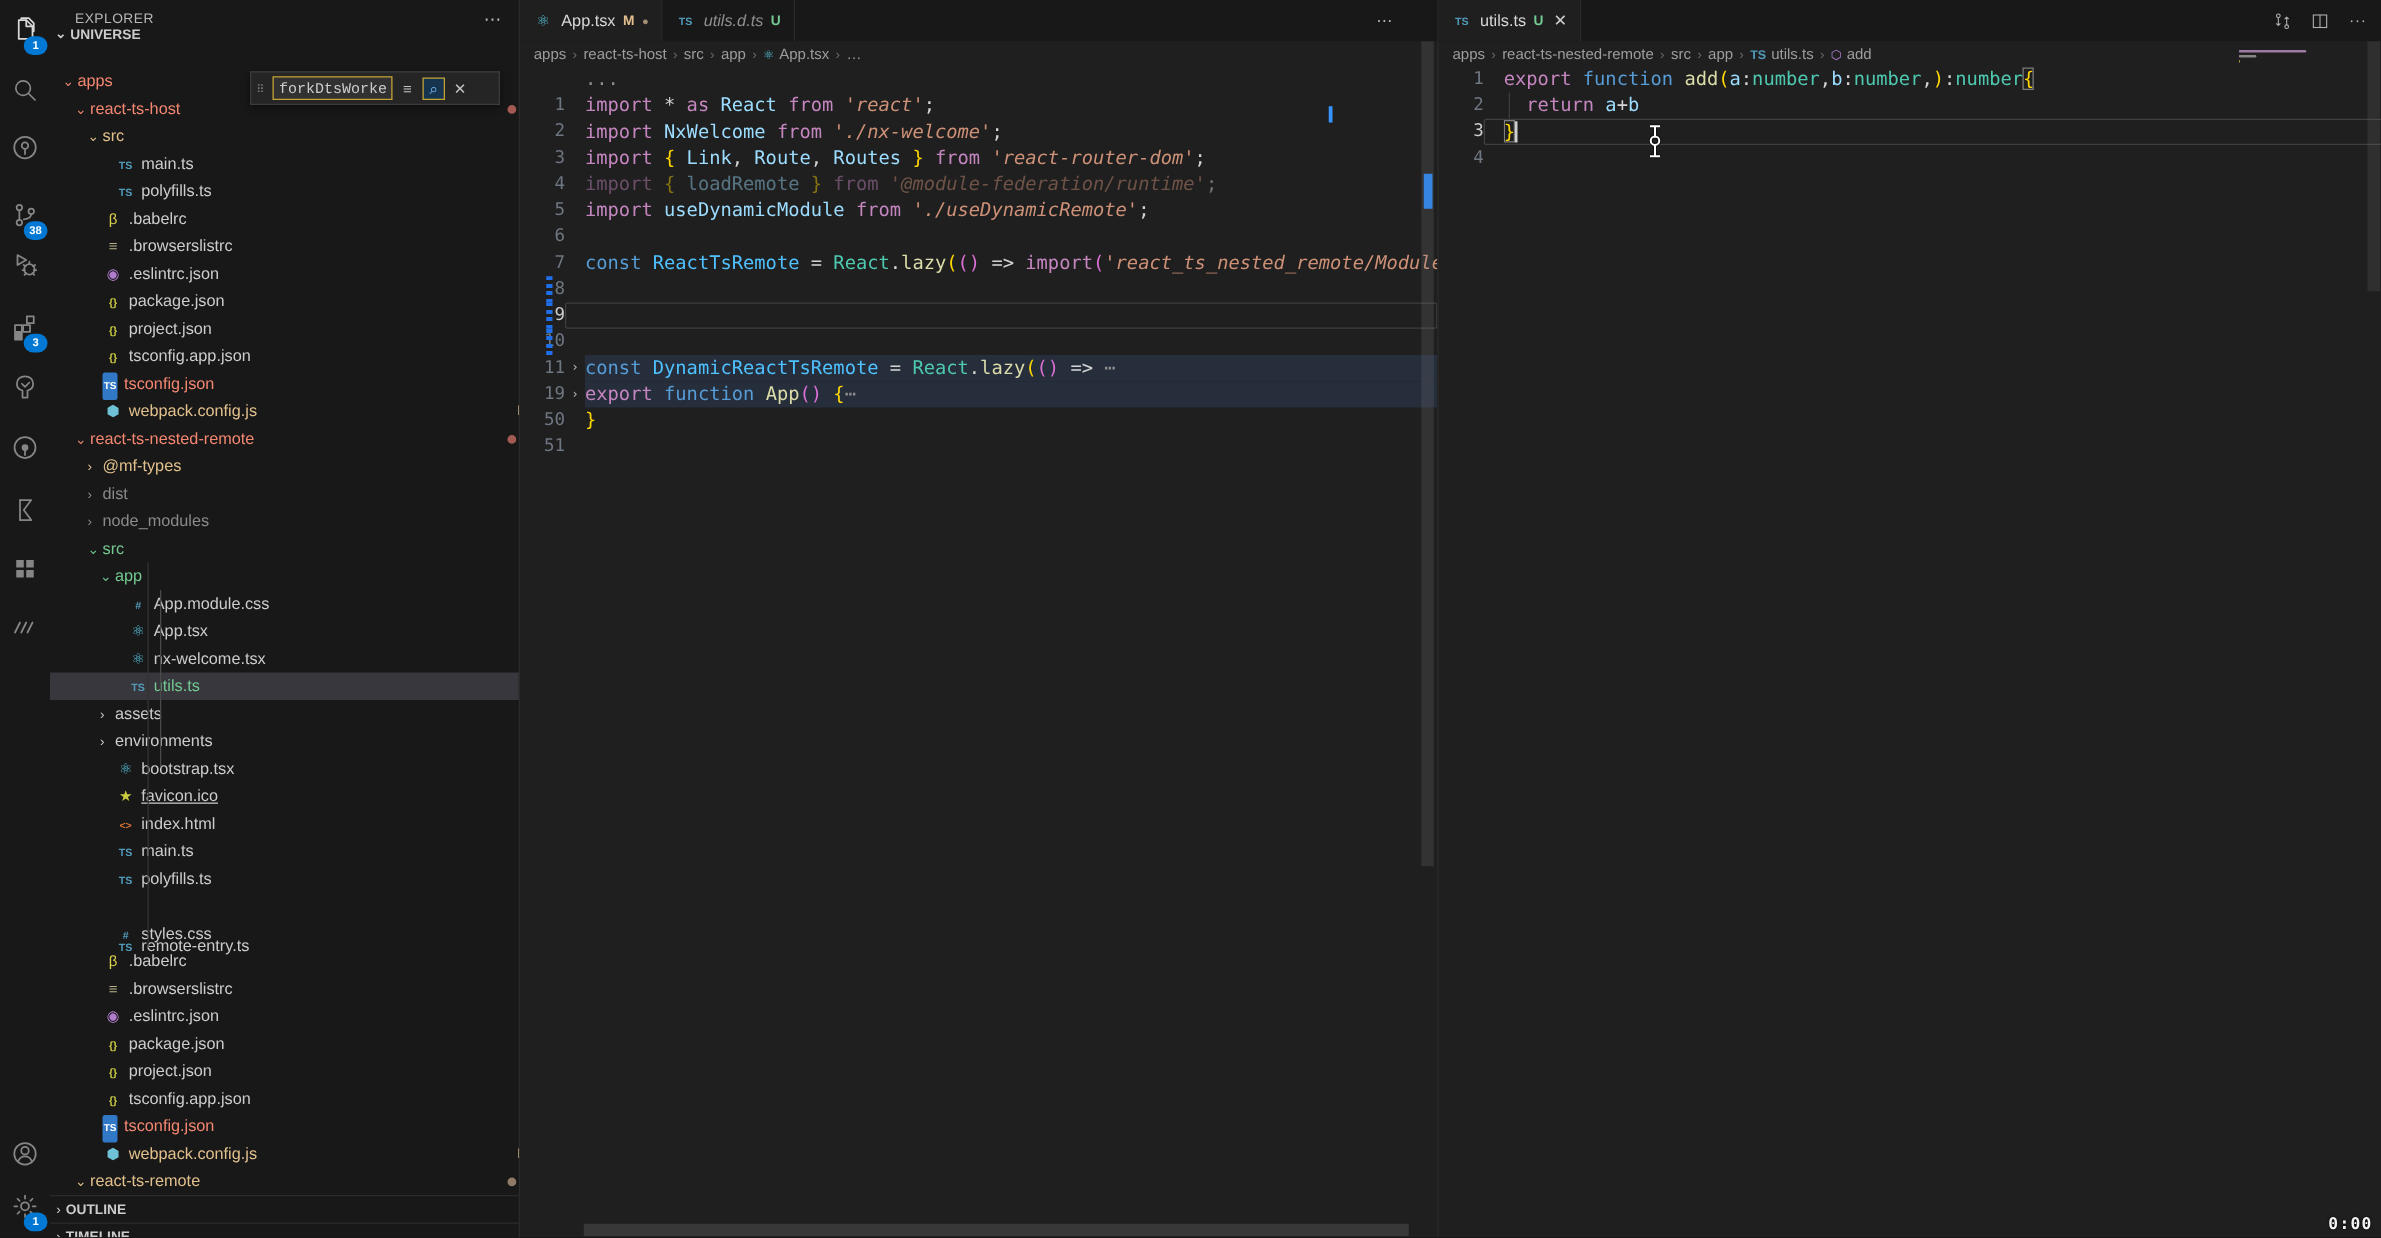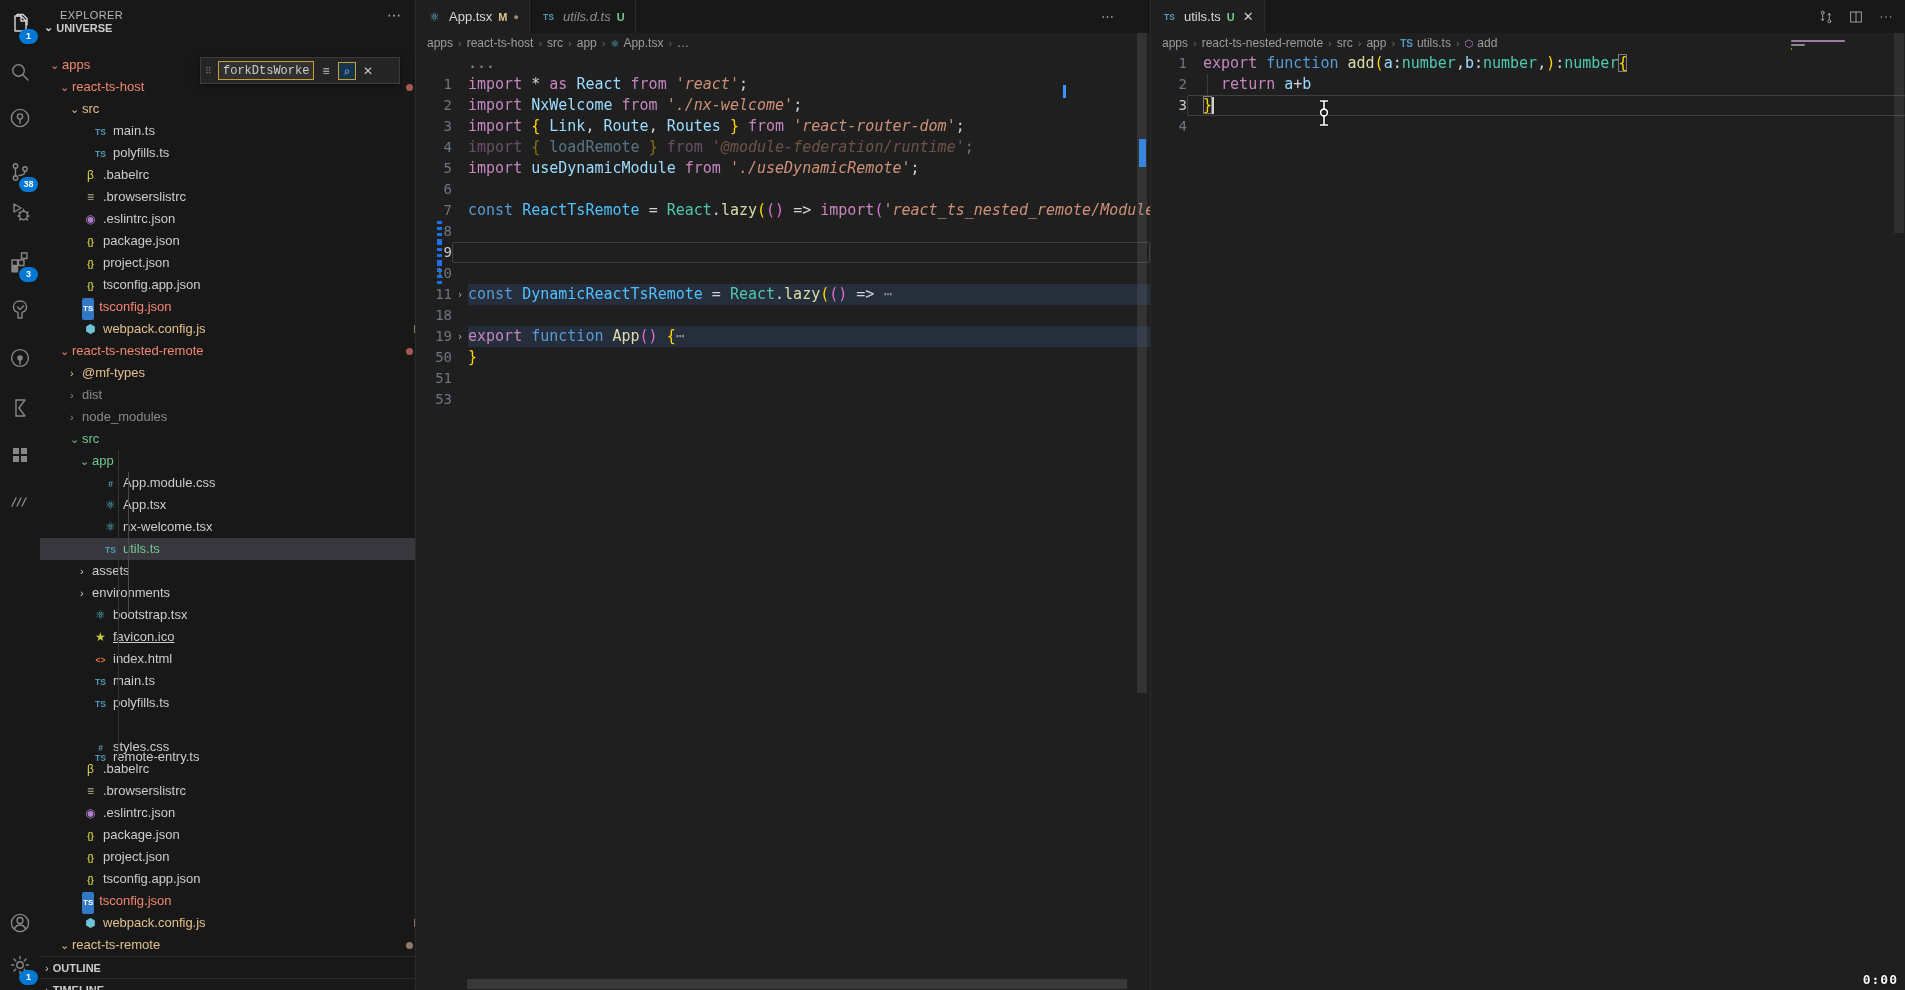--- a/index.html
+++ b/index.html
@@ -277,25 +277,23 @@
         <div class="cl"><span class="num">2</span><span class="deco"></span><span class="body"><span class="kw">import </span><span class="var">NxWelcome </span><span class="kw">from </span><span class="str">'./nx-welcome'</span><span class="pun">;</span></span></div>
         <div class="cl"><span class="num">3</span><span class="deco"></span><span class="body"><span class="kw">import </span><span class="brace">{ </span><span class="var">Link</span><span class="pun">, </span><span class="var">Route</span><span class="pun">, </span><span class="var">Routes </span><span class="brace">} </span><span class="kw">from </span><span class="str">'react-router-dom'</span><span class="pun">;</span></span></div>
         <div class="cl"><span class="num">4</span><span class="deco"></span><span class="body dim"><span class="kw">import </span><span class="brace">{ </span><span class="var">loadRemote </span><span class="brace">} </span><span class="kw">from </span><span class="str">'@module-federation/runtime'</span><span class="pun">;</span></span></div>
         <div class="cl"><span class="num">5</span><span class="deco"></span><span class="body"><span class="kw">import </span><span class="var">useDynamicModule </span><span class="kw">from </span><span class="str">'./useDynamicRemote'</span><span class="pun">;</span></span></div>
         <div class="cl"><span class="num">6</span><span class="deco"></span><span class="body"></span></div>
         <div class="cl"><span class="num">7</span><span class="deco"></span><span class="body"><span class="decl">const </span><span class="cvar">ReactTsRemote </span><span class="pun">= </span><span class="type">React</span><span class="pun">.</span><span class="fn">lazy</span><span class="brace">(</span><span class="paren2">() </span><span class="pun">=&gt; </span><span class="kw">import</span><span class="paren2">(</span><span class="str">'react_ts_nested_remote/Module'</span></span></div>
         <div class="cl"><span class="num">8</span><span class="deco"><span class="gmod"></span></span><span class="body"></span></div>
         <div class="cl"><span class="num on">9</span><span class="deco"><span class="gmod"></span></span><span class="body"></span><span class="wrap box"></span></div>
         <div class="cl"><span class="num">10</span><span class="deco"><span class="gmod"></span></span><span class="body"></span></div>
         <div class="cl"><span class="num">11</span><span class="deco"><span>›</span></span><span class="body hl"><span class="decl">const </span><span class="cvar">DynamicReactTsRemote </span><span class="pun">= </span><span class="type">React</span><span class="pun">.</span><span class="fn">lazy</span><span class="brace">(</span><span class="paren2">() </span><span class="pun">=&gt;</span><span class="ellip"> ⋯</span></span></div>
-        <div class="cl"><span class="num">18</span><span class="deco"></span><span class="body"></span></div>
         <div class="cl"><span class="num">19</span><span class="deco"><span>›</span></span><span class="body hl"><span class="kw">export </span><span class="decl">function </span><span class="fn">App</span><span class="paren2">() </span><span class="brace">{</span><span class="ellip">⋯</span></span></div>
         <div class="cl"><span class="num">50</span><span class="deco"></span><span class="body"><span class="brace">}</span></span></div>
         <div class="cl"><span class="num">51</span><span class="deco"></span><span class="body"></span></div>
-        <div class="cl"><span class="num">53</span><span class="deco"></span><span class="body"></span></div>
       </div>
     <div class="abs minimap" style="left:1063px;top:40px;width:74px;">
         <div class="mm-line" style="width: 3.45px; background: rgb(128, 128, 128); opacity: 0.85;"></div>
         <div class="mm-line" style="width: 35.65px; background: rgb(181, 140, 192); opacity: 0.85;"></div>
         <div class="mm-line" style="width: 42.55px; background: rgb(181, 140, 192); opacity: 0.85;"></div>
         <div class="mm-line" style="width: 63.25px; background: rgb(181, 140, 192); opacity: 0.85;"></div>
         <div class="mm-line" style="width: 64.4px; background: rgb(181, 140, 192); opacity: 0.85;"></div>
         <div class="mm-line" style="width: 57.5px; background: rgb(181, 140, 192); opacity: 0.85;"></div>
         <div class="mm-line" style="width: 0px; background: transparent; opacity: 0.85;"></div>
         <div class="mm-line" style="width: 72px; background: rgb(106, 147, 192); opacity: 0.85;"></div>

